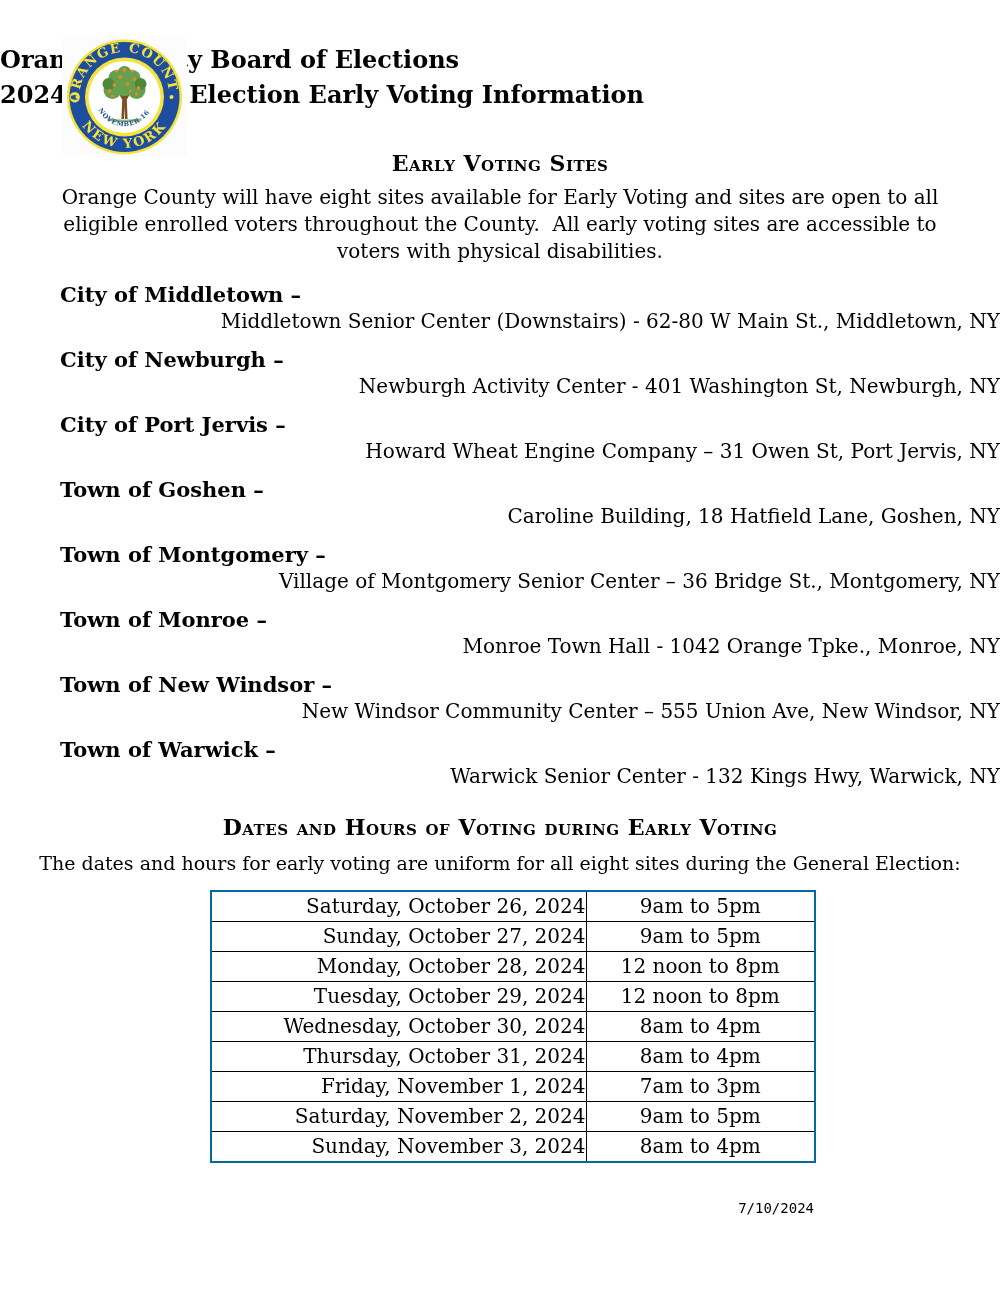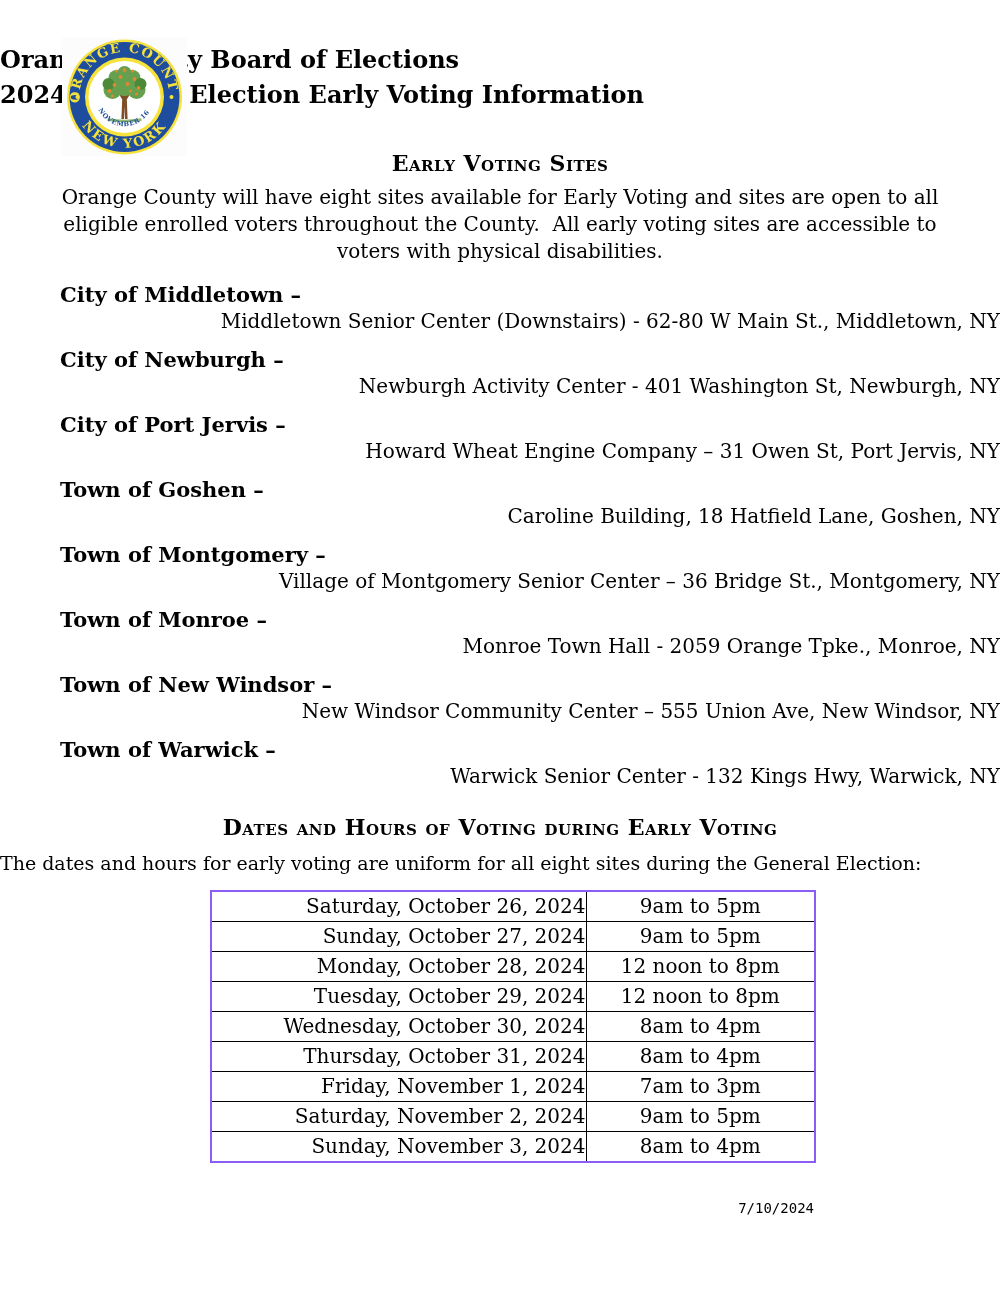--- a/index.html
+++ b/index.html
@@ -40,27 +40,28 @@
     line-height:27px;
     white-space:pre-wrap;
   }
   .sites-list { margin:16px 0 0 60px; }
   .site { margin-bottom:11px; }
   .site-name { font-weight:bold; font-size:21px; line-height:27px; }
   .site-address { font-size:20px; line-height:27px;text-align:right; }
   .hours-heading { margin-top:24px; }
   .hours-intro {
     margin-top:11px;
+    text-align:center;
     font-size:19px;
     line-height:25px;
   }
   table.schedule {
     border-collapse:collapse;
     margin:14px 0 0 210px;
-    border:2px solid #8b5cf6;
+    border:2px solid #0369a1;
   }
   table.schedule td {
     border:1px solid #000;
     font-size:20px;
     height:29px;
     padding:0;
     line-height:29px;
   }
   td.date-cell { width:375px; text-align:right; padding-right:7px; }
   td.hours-cell { width:229px; text-align:center; }
@@ -157,21 +158,21 @@
   <div class="site">
     <div class="site-name">Town of Goshen –</div>
     <div class="site-address">Caroline Building, 18 Hatfield Lane, Goshen, NY</div>
   </div>
   <div class="site">
     <div class="site-name">Town of Montgomery –</div>
     <div class="site-address">Village of Montgomery Senior Center – 36 Bridge St., Montgomery, NY</div>
   </div>
   <div class="site">
     <div class="site-name">Town of Monroe –</div>
-    <div class="site-address">Monroe Town Hall - 2059 Orange Tpke., Monroe, NY</div>
+    <div class="site-address">Monroe Town Hall - 1042 Orange Tpke., Monroe, NY</div>
   </div>
   <div class="site">
     <div class="site-name">Town of New Windsor –</div>
     <div class="site-address">New Windsor Community Center – 555 Union Ave, New Windsor, NY</div>
   </div>
   <div class="site">
     <div class="site-name">Town of Warwick –</div>
     <div class="site-address">Warwick Senior Center - 132 Kings Hwy, Warwick, NY</div>
   </div>
 </div>

